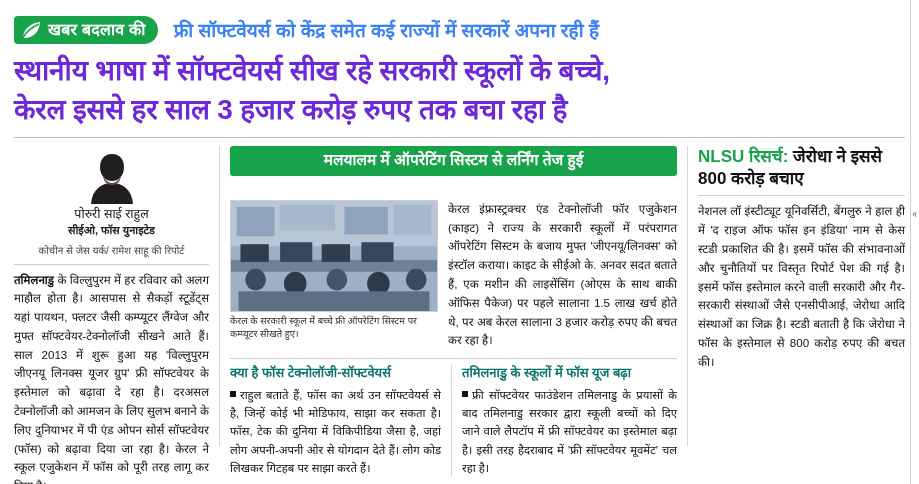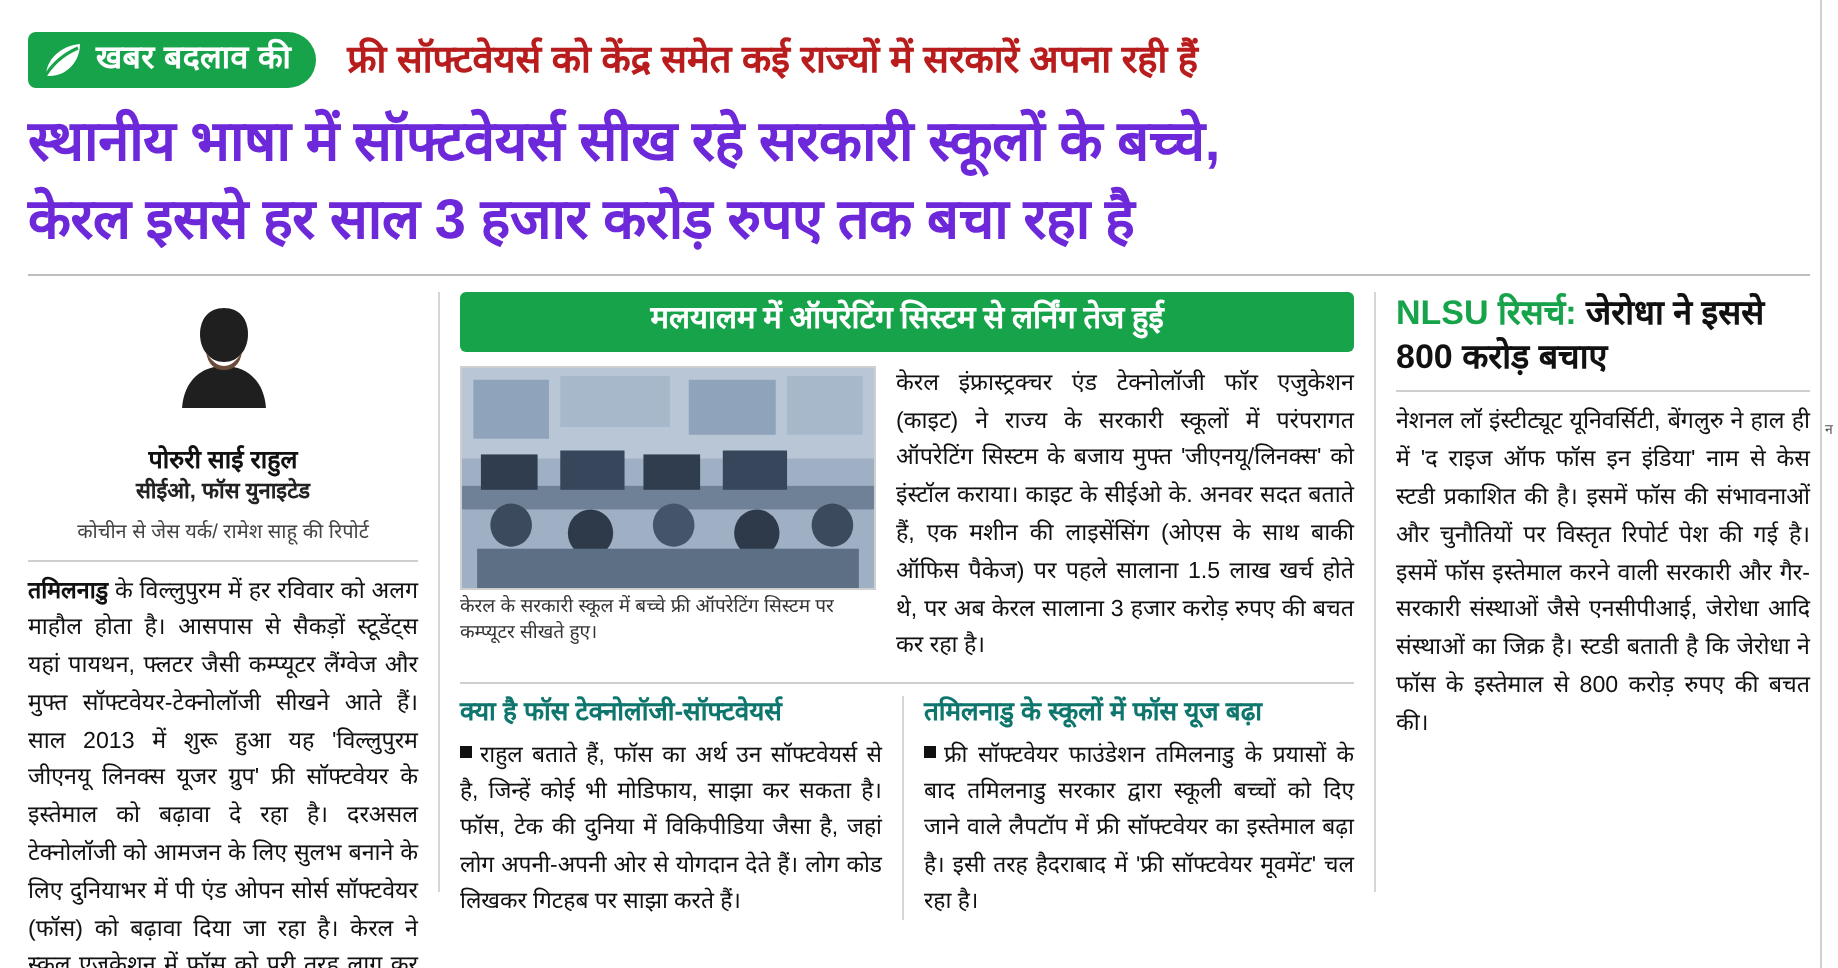--- a/index.html
+++ b/index.html
@@ -43,21 +43,21 @@
     font-size: 16px;
     font-weight: bold;
     letter-spacing: .2px;
     white-space: nowrap;
     line-height: 1;
   }
   .kicker-headline {
     margin-left: 16px;
     font-size: 19px;
     font-weight: bold;
-    color: #b91c1c;
+    color: #3b82f6;
     white-space: nowrap;
     line-height: 1;
   }
 
   
   .headline {
     margin-top: 6px;
     font-size: 28px;
     font-weight: bold;
     color: #6d28d9;
@@ -83,23 +83,23 @@
 
   
   .author-block { text-align: center; }
   .avatar {
     width: 62px; height: 58px;
     margin: 0 auto;
     display: block;
   }
   .author-name {
     font-size: 12.5px;
-    font-weight: bold;
+    font-weight: normal;
     color: #111;
-    margin-top: 18px;
+    margin-top: 2px;
     line-height: 1.35;
   }
   .author-role {
     font-size: 11px;
     font-weight: bold;
     color: #222;
     line-height: 1.4;
   }
   .author-credit {
     font-size: 10px;
@@ -123,22 +123,21 @@
   
   .green-banner {
     background: #16a34a;
     color: #fff;
     font-size: 15.5px;
     font-weight: bold;
     text-align: center;
     padding: 5px 6px 6px 6px;
     border-radius: 3px;
     line-height: 1.2;
-    margin-bottom: 7px;
-    font-family: Liberation Serif, serif;
+    margin-bottom: 24px;
   }
   .mid-split { display: flex; }
   .photo-wrap { width: 218px; flex: 0 0 218px; padding-right: 10px; }
   .photo {
     width: 100%; height: 112px;
     border: 1px solid #cfcfcf;
     display: block;
   }
   .photo-caption {
     font-size: 9.5px;

